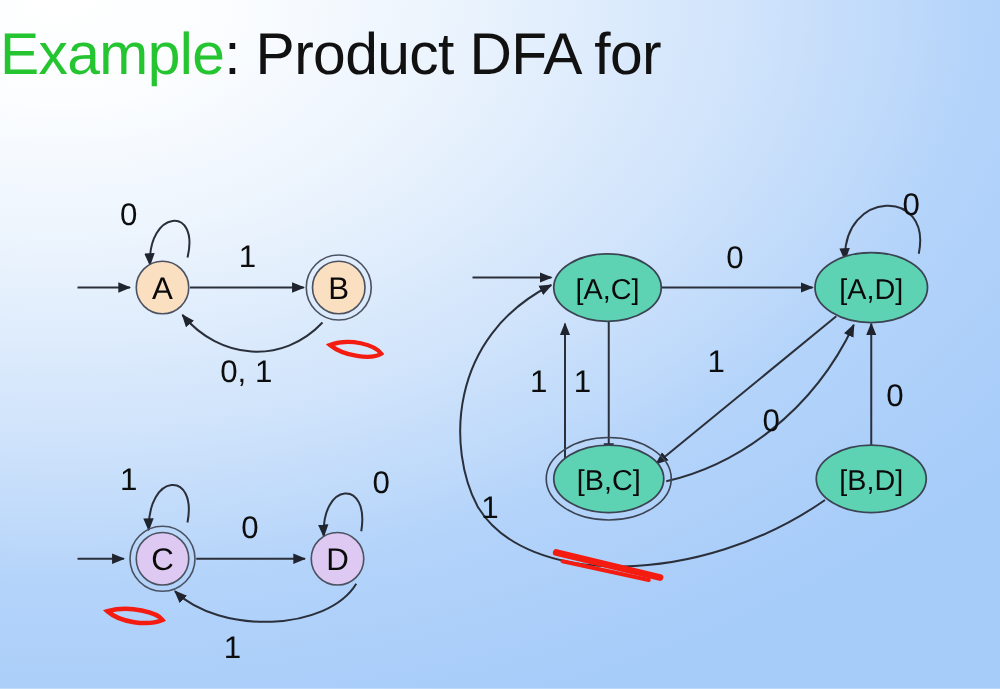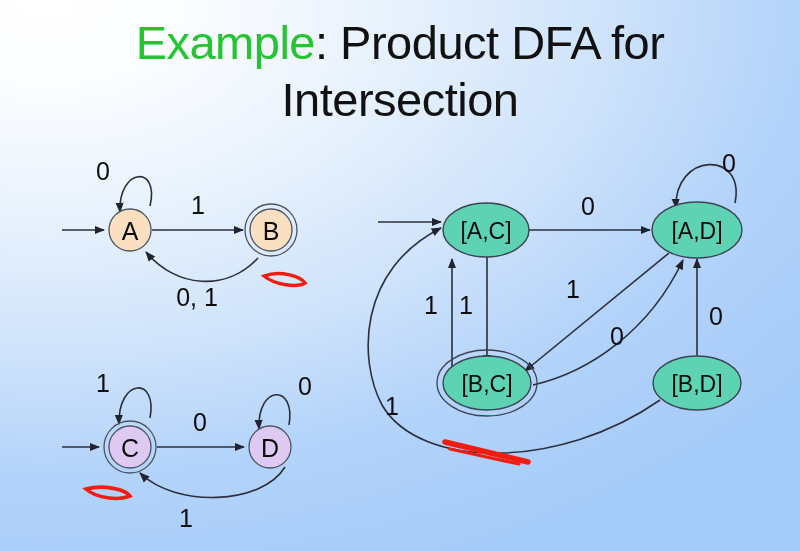--- a/index.html
+++ b/index.html
@@ -5,21 +5,21 @@
   html,body{margin:0;padding:0;}
   body{
     width:800px;height:551px;overflow:hidden;
     font-family:"Liberation Sans", sans-serif;
     background:
       radial-gradient(120% 110% at 6% 0%, #ffffff 0%, #fbfdff 14%, #eaf3fd 34%, #cfe3fb 58%, #b3d3fa 78%, #a6ccf9 100%);
     position:relative;
   }
   #slide{position:absolute;inset:0;}
   .title{
-    position:absolute;left:0;top:14px;width:800px;text-align:center;
+    position:absolute;left:0;top:14px;width:800px;
     font-size:47px;line-height:57px;font-weight:400;
     font-family:"Liberation Sans", sans-serif;
     color:#111111;letter-spacing:-0.5px;
   }
   .title .hl{color:#25c431;}
   svg{position:absolute;left:0;top:0;width:800px;height:551px;}
   .edge{fill:none;stroke:#2a2f3a;stroke-width:1.6;}
   .lbl{
     font-family:"Liberation Sans", sans-serif;
     font-size:25px;fill:#0d0d0d;font-weight:400;
@@ -33,21 +33,20 @@
   .nodelbl.small{font-size:23px;}
   .redmark{fill:none;stroke:#f41c10;stroke-linecap:round;}
 </style>
 </head>
 <body>
 
 <div id="slide">
 
   <div class="title">
     <span class="hl">Example</span><span>: Product DFA for</span><br>
-    <span>Intersection</span>
   </div>
 
   <svg viewBox="0 0 800 551">
     <defs>
       <marker id="ah" viewBox="0 0 10 10" refX="9" refY="5" markerWidth="6.5" markerHeight="6.5" orient="auto-start-reverse">
         <path d="M0,1 L10,5 L0,9 z" fill="#20242e"></path>
       </marker>
       <marker id="ahs" viewBox="0 0 10 10" refX="9" refY="5" markerWidth="6" markerHeight="6" orient="auto-start-reverse">
         <path d="M0,1.2 L10,5 L0,8.8 z" fill="#20242e"></path>
       </marker>

